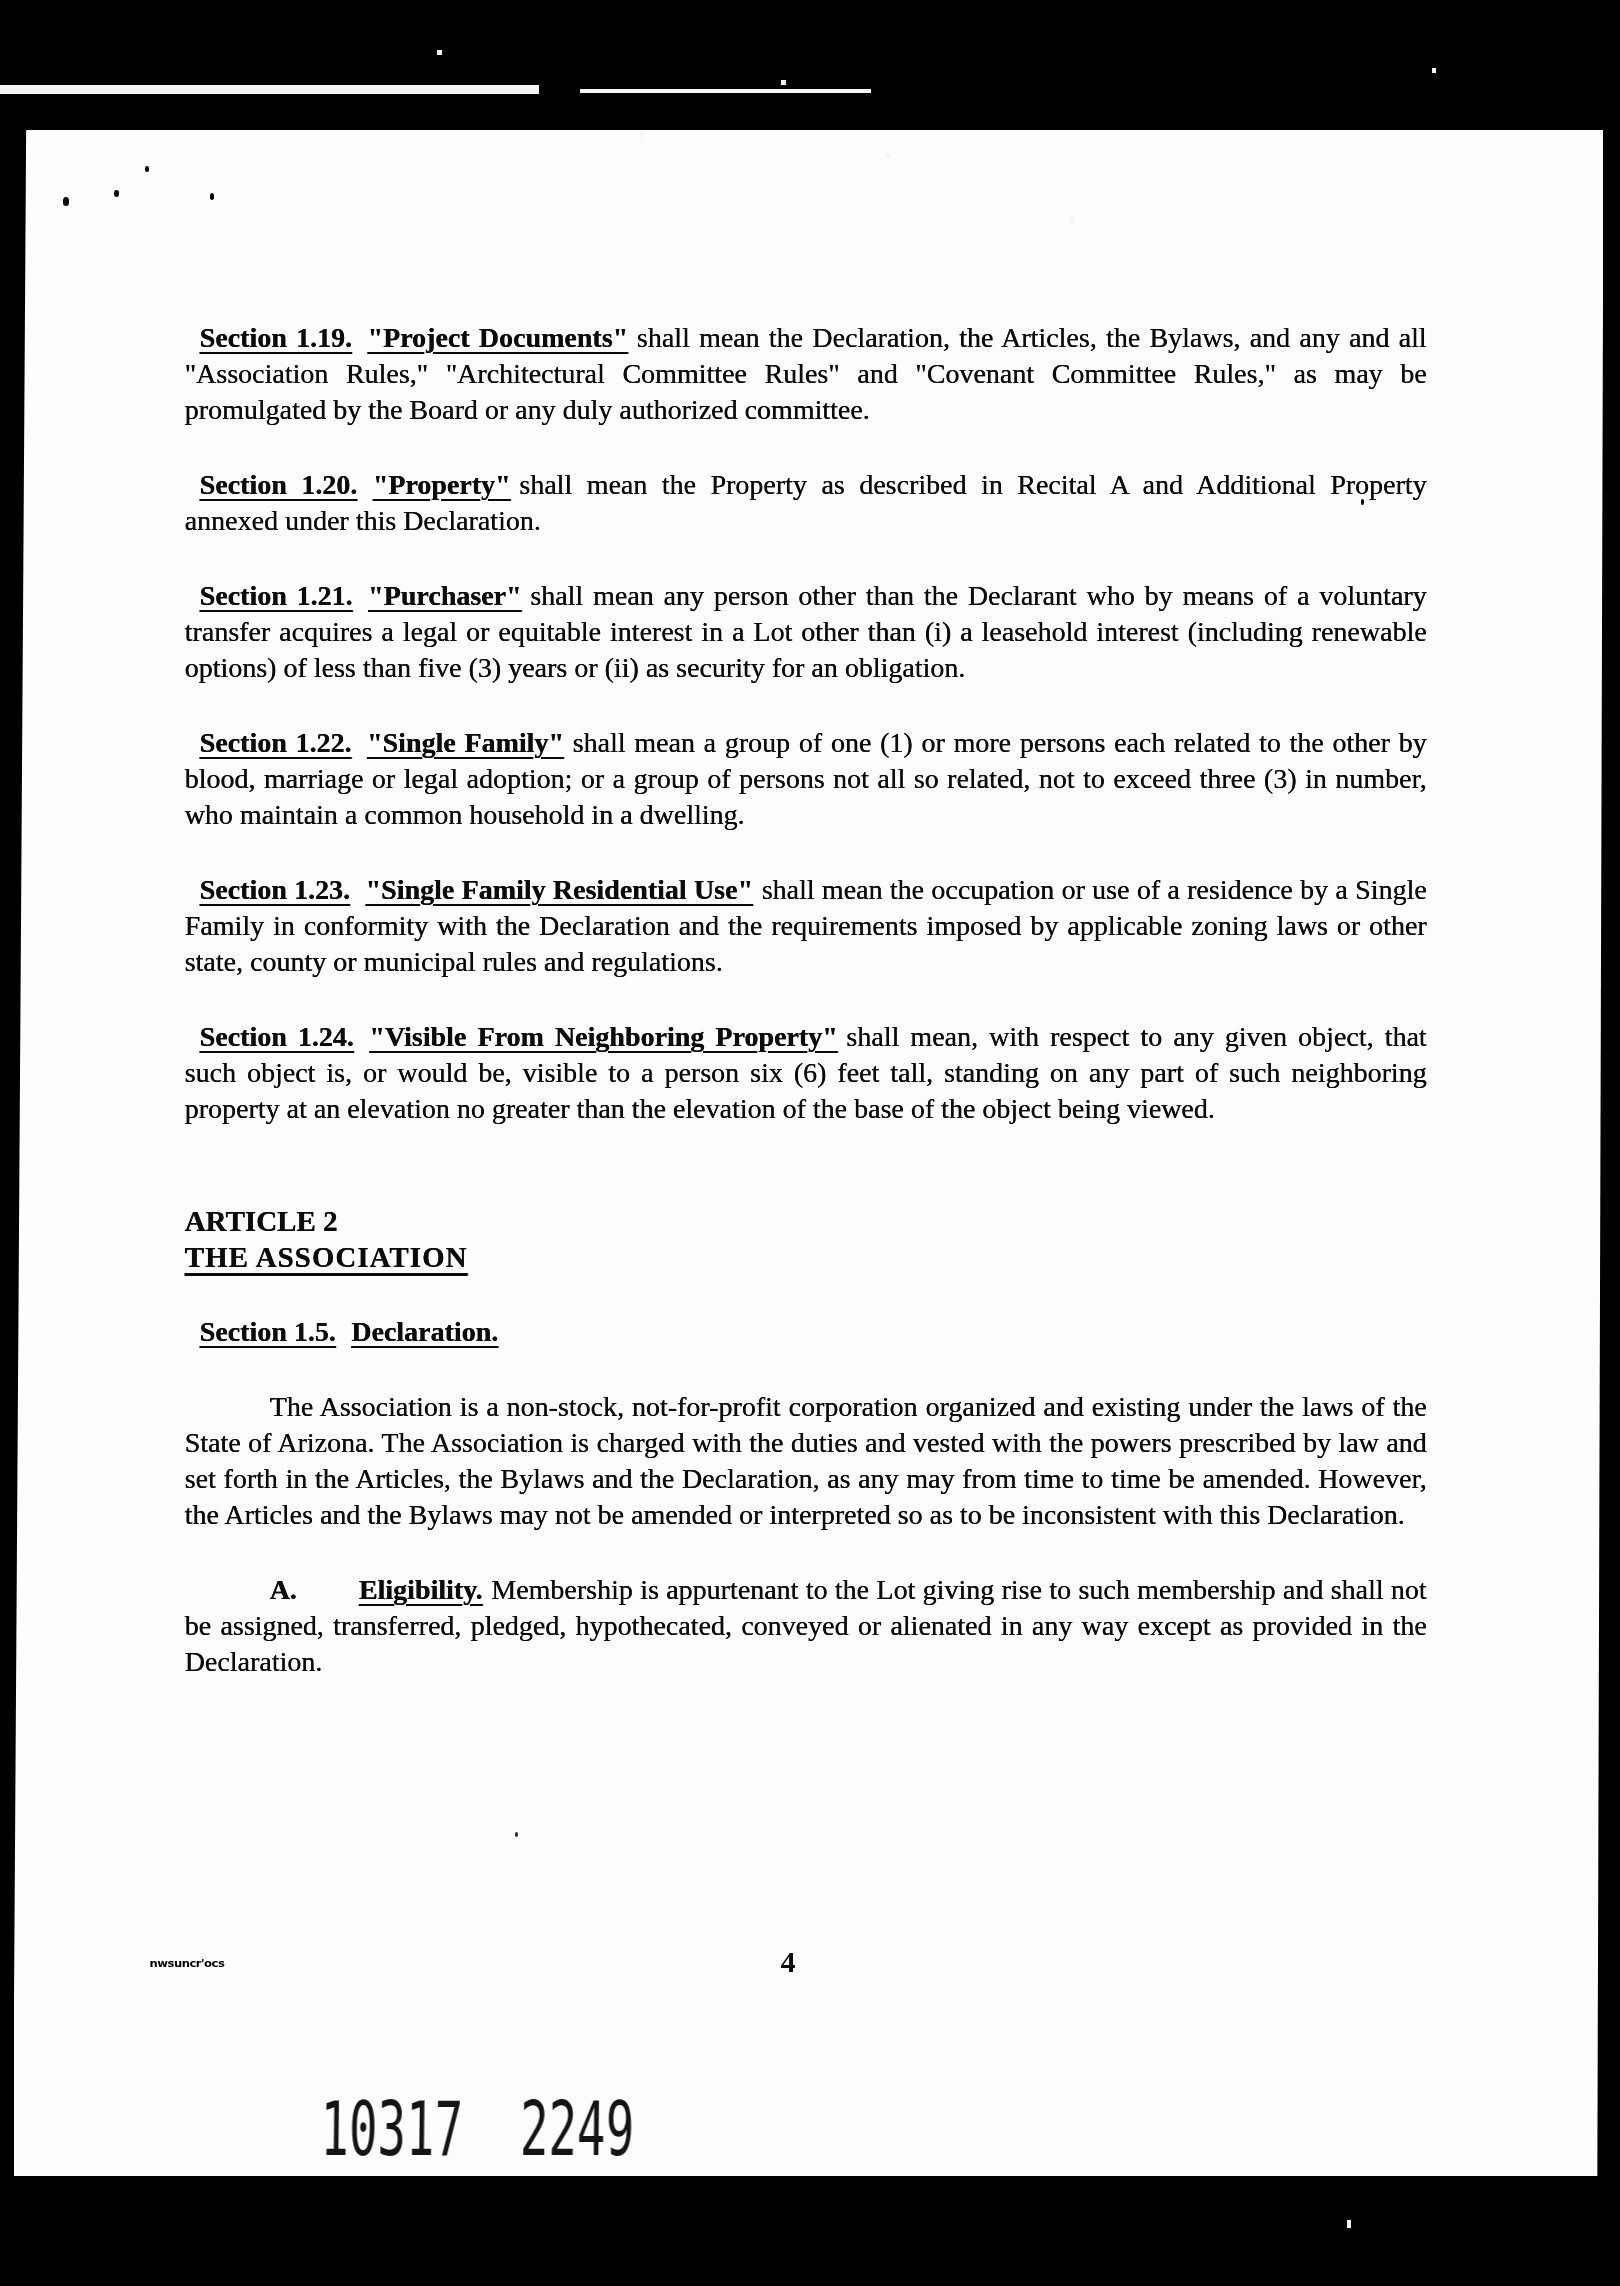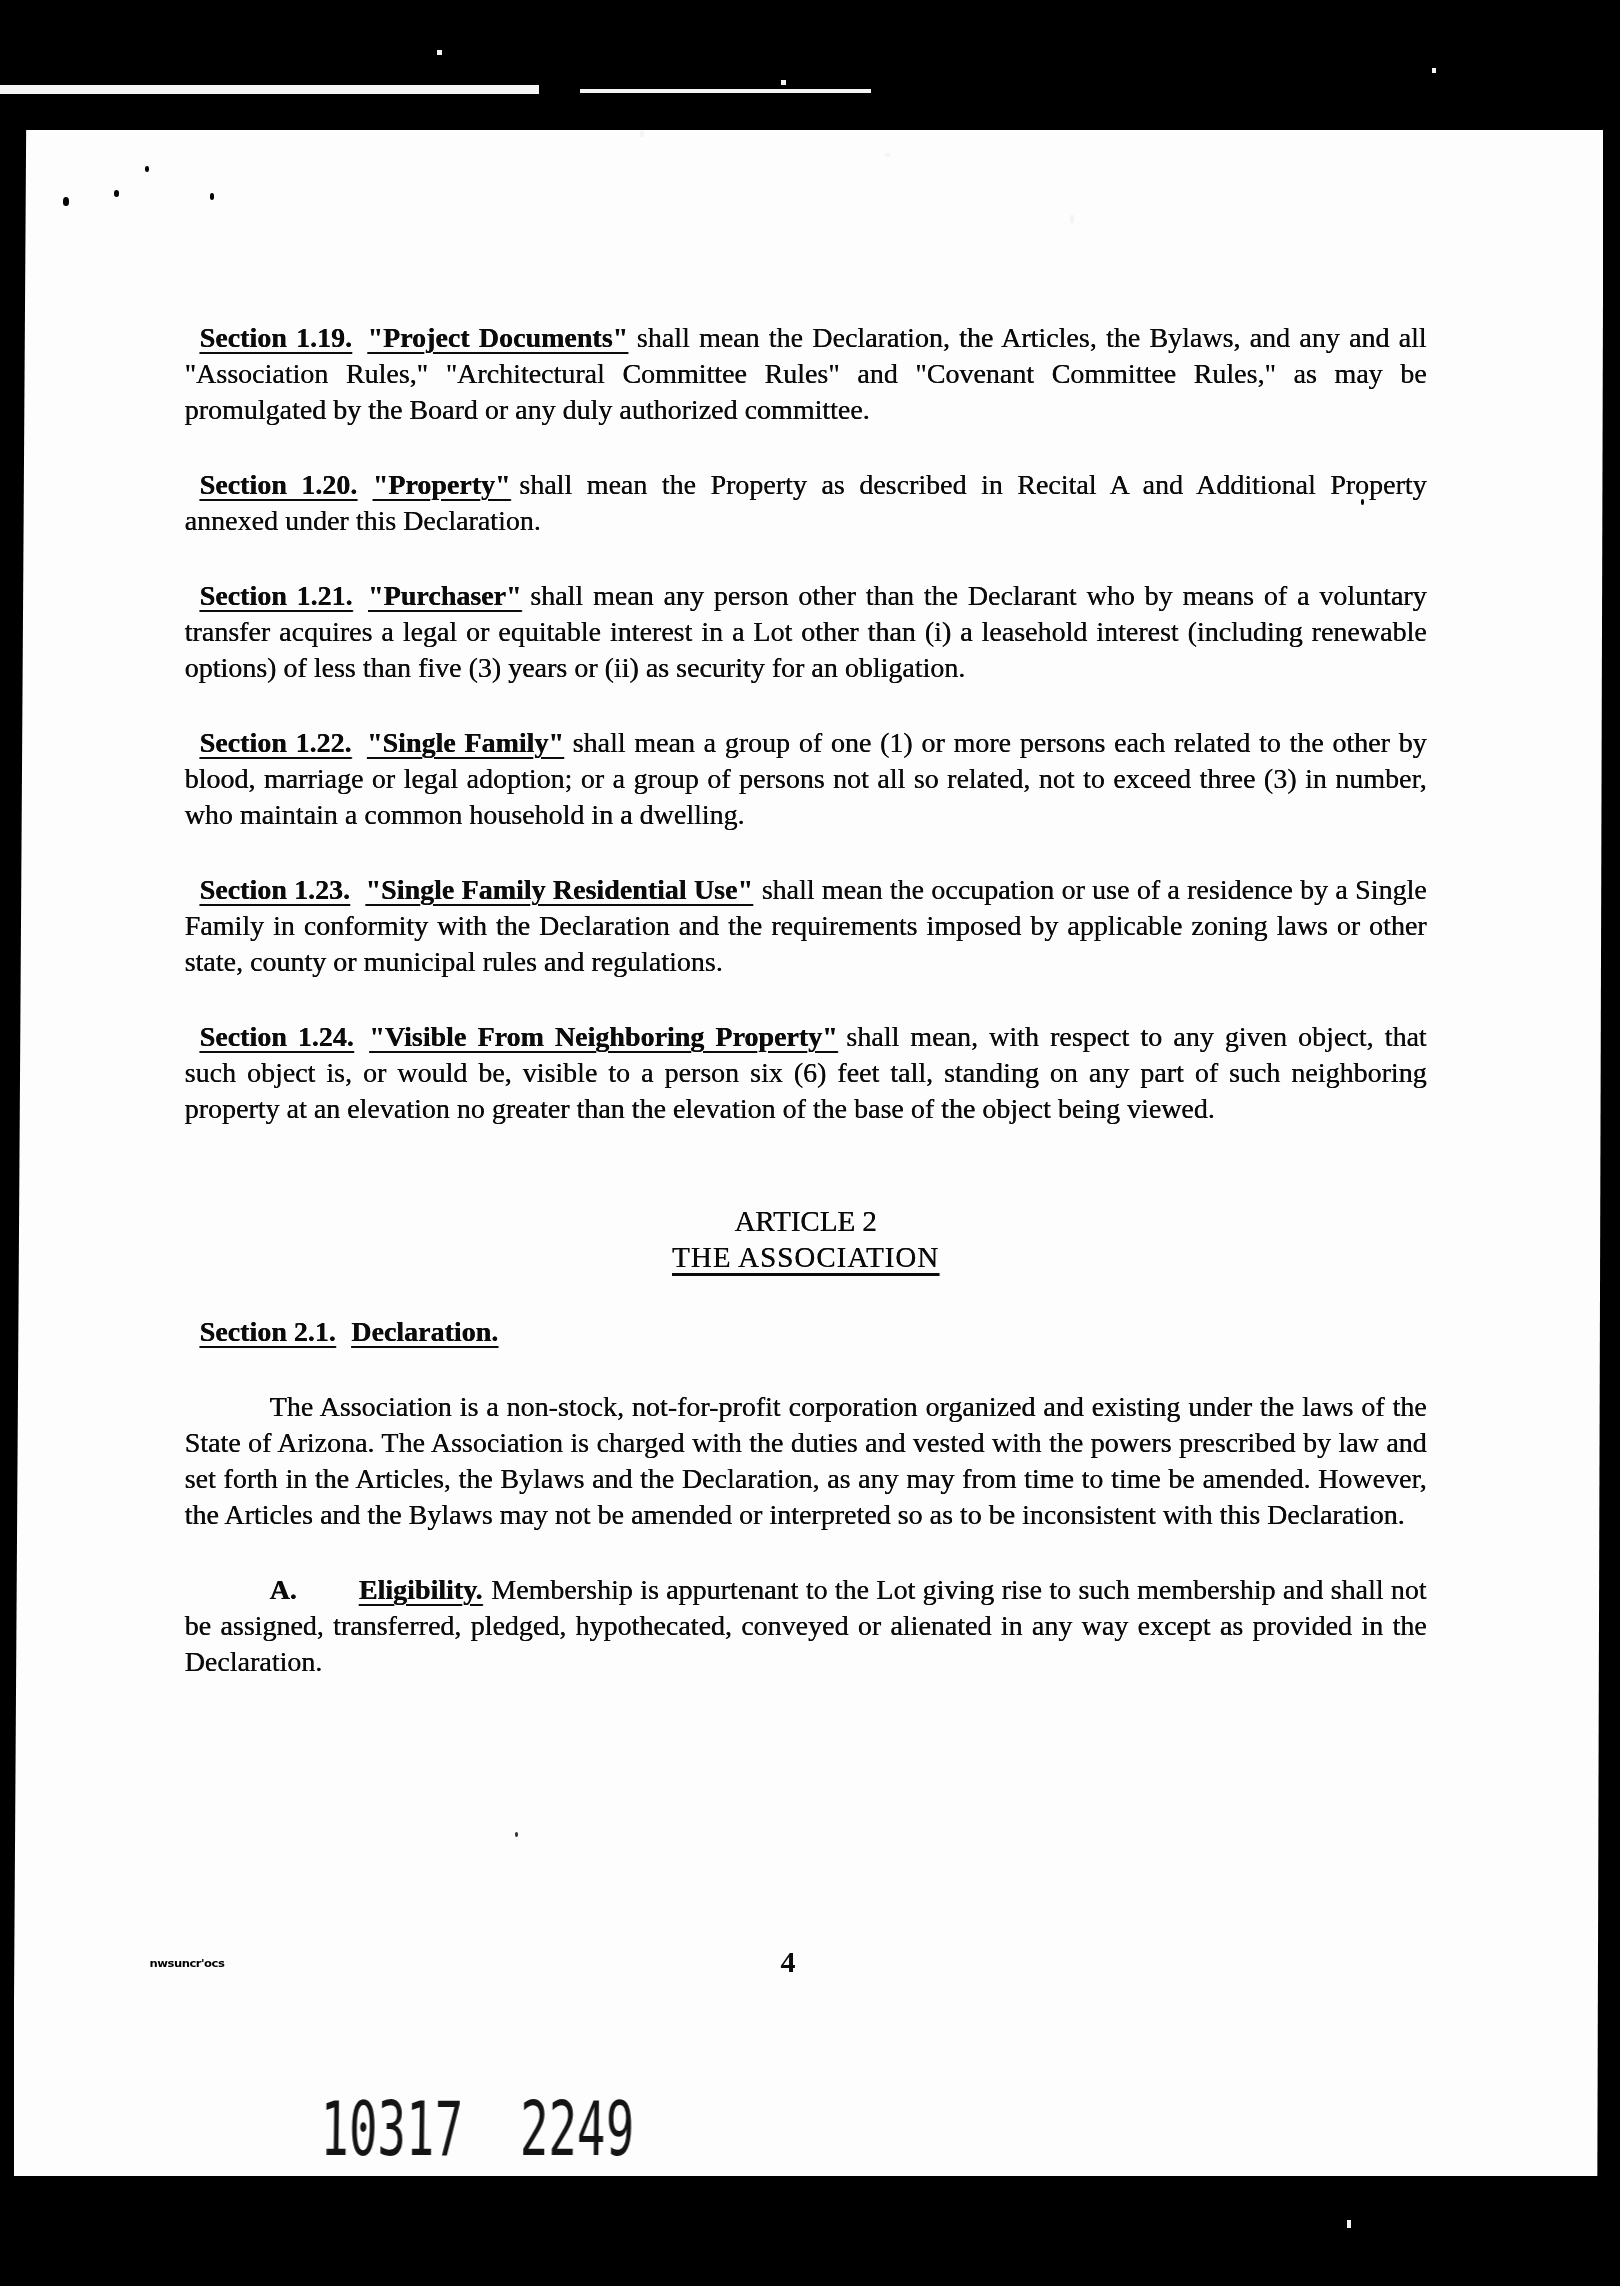--- a/index.html
+++ b/index.html
@@ -45,22 +45,21 @@
     margin-left:15px;
   }
   .sec-term{
     font-weight:bold;
     text-decoration:underline;
     text-decoration-thickness:2.4px;
     text-underline-offset:4.9px;
     margin-right:8.7px;
   }
   .article-title{
-    text-align:center;
-    font-weight:normal;
+    font-weight:bold;
     font-size:29px;
     padding-top:37px;
   }
   .article-title .t2{
     text-decoration:underline;
     text-decoration-thickness:2.9px;
     text-underline-offset:5.8px;
     letter-spacing:1px;
   }
   .indent{text-indent:85px;}
@@ -105,21 +104,21 @@
     <p><span class="sec-label">Section 1.21.</span><span class="sec-term">"Purchaser"</span><span class="sec-body">shall mean any person other than the Declarant who by means of a voluntary transfer acquires a legal or equitable interest in a Lot other than (i) a leasehold interest (including renewable options) of less than five (3) years or (ii) as security for an obligation.</span></p>
 
     <p><span class="sec-label">Section 1.22.</span><span class="sec-term">"Single Family"</span><span class="sec-body">shall mean a group of one (1) or more persons each related to the other by blood, marriage or legal adoption; or a group of persons not all so related, not to exceed three (3) in number, who maintain a common household in a dwelling.</span></p>
 
     <p><span class="sec-label">Section 1.23.</span><span class="sec-term">"Single Family Residential Use"</span><span class="sec-body">shall mean the occupation or use of a residence by a Single Family in conformity with the Declaration and the requirements imposed by applicable zoning laws or other state, county or municipal rules and regulations.</span></p>
 
     <p><span class="sec-label">Section 1.24.</span><span class="sec-term">"Visible From Neighboring Property"</span><span class="sec-body">shall mean, with respect to any given object, that such object is, or would be, visible to a person six (6) feet tall, standing on any part of such neighboring property at an elevation no greater than the elevation of the base of the object being viewed.</span></p>
 
     <p class="article-title"><span class="t1">ARTICLE 2</span><br><span class="t2">THE ASSOCIATION</span></p>
 
-    <p><span class="sec-label">Section 2.1.</span><span class="sec-term">Declaration.</span></p>
+    <p><span class="sec-label">Section 1.5.</span><span class="sec-term">Declaration.</span></p>
 
     <p class="indent">The Association is a non-stock, not-for-profit corporation organized and existing under the laws of the State of Arizona.  The Association is charged with the duties and vested with the powers prescribed by law and set forth in the Articles, the Bylaws and the Declaration, as any may from time to time be amended.  However, the Articles and the Bylaws may not be amended or interpreted so as to be inconsistent with this Declaration.</p>
 
 
     <p class="indent"><span class="label-a">A.</span><span class="sec-term">Eligibility.</span><span class="sec-body">Membership is appurtenant to the Lot giving rise to such membership and shall not be assigned, transferred, pledged, hypothecated, conveyed or alienated in any way except as provided in the Declaration.</span></p>
 
   </div>
 
   <div class="footer-code">nwsuncr'ocs</div>
   <div class="page-number">4</div>

